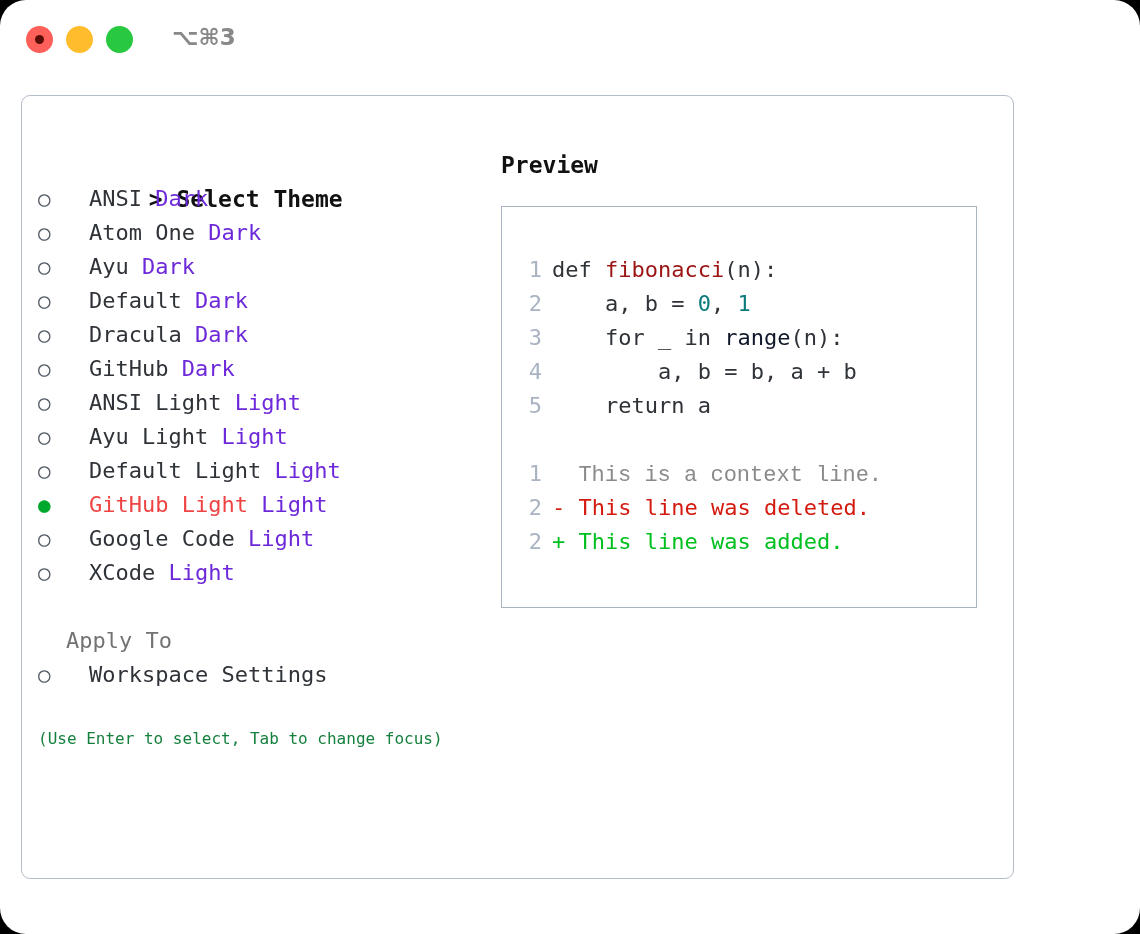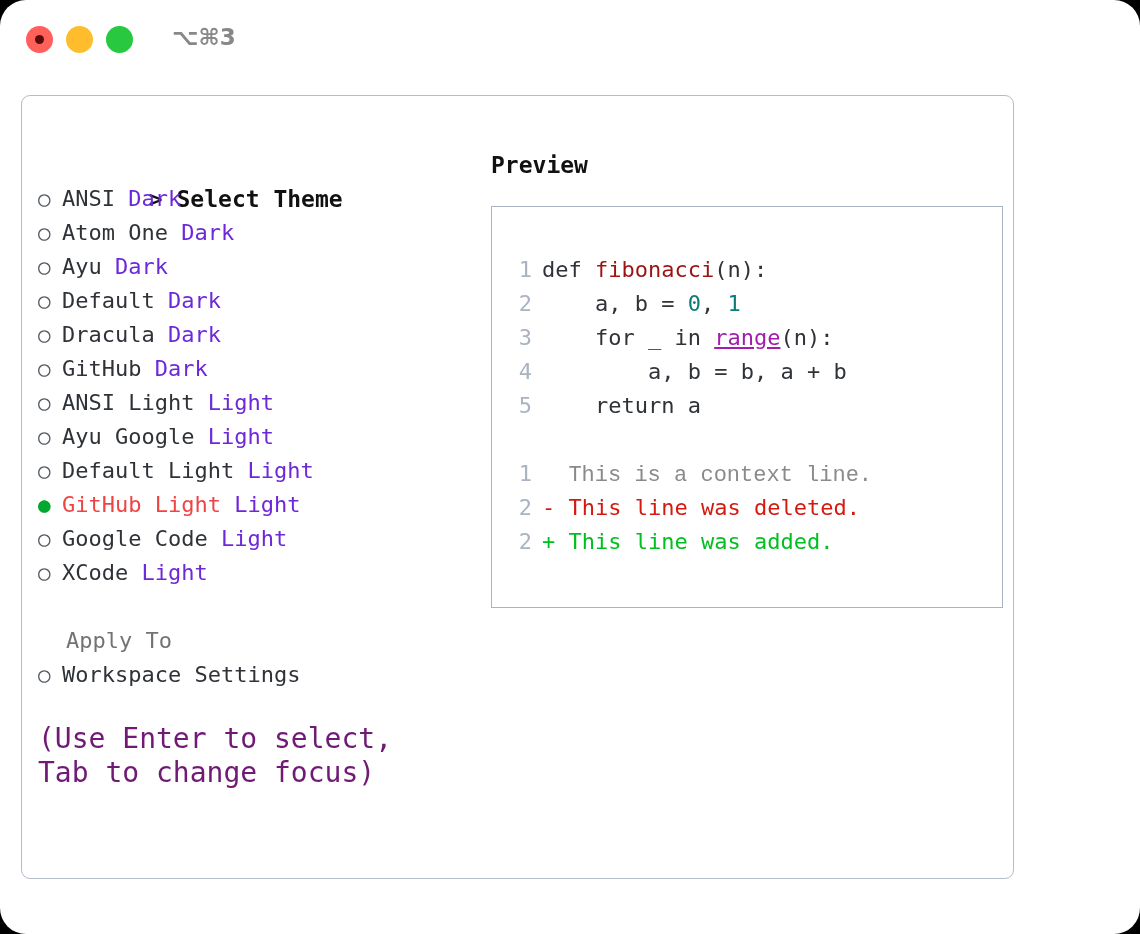--- a/index.html
+++ b/index.html
@@ -104,61 +104,61 @@
     display: block;
   }
   .bullet {
     display: inline-block;
     width: 24px;
     font-size: 21px;
     color: #555B66;
     vertical-align: baseline;
   }
   .opt-row.selected .bullet { color: #00A82D; }
-  .opt-label { color: #2F3338; }
+  .opt-label { color: #2F3338; margin-left: 27px; }
   .opt-row.selected .opt-label { color: #ef4444; }
   .opt-cat { color: #6d28d9; }
 
   .spacer-row { height: 34px; }
 
   #apply-header {
     font-size: 22px;
     color: #737373;
     height: 34px;
     line-height: 34px;
     padding-left: 28px;
     white-space: pre;
   }
 
   #hint {
     margin-top: 30px;
-    font-size: 28px;
-    line-height: 34px;
-    color: #701a75;
+    font-size: 16px;
+    line-height: 34px;
+    color: #15803d;
     width: 405px;
     white-space: normal;
   }
 
   
   #right-col {
     position: absolute;
-    left: 469px;
+    left: 479px;
     top: 52px;
     width: 490px;
   }
   #preview-title {
     font-size: 23px;
     font-weight: bold;
     color: #111111;
     height: 34px;
     line-height: 34px;
   }
   #preview-box {
     margin-top: 24px;
-    width: 512px;
+    width: 476px;
     height: 402px;
     border: 1.5px solid #A9B3C2;
     box-sizing: border-box;
     background: #ffffff;
     padding: 46px 0 0 0;
   }
   .code-line {
     height: 34px;
     line-height: 34px;
     font-size: 22px;
@@ -171,21 +171,21 @@
     width: 22px;
     text-align: right;
     color: #A9B3C2;
     margin-right: 10px;
   }
   .gap-line { height: 34px; }
 
   .tok-plain { color: #2F3338; }
   .tok-fn    { color: #9B1313; }
   .tok-num   { color: #0B7B7B; }
-  .tok-builtin { color: #a21caf; text-decoration: underline; }
+  .tok-builtin { color: #0f172a; }
 
   .diff-ctx { color: #8A8A8A; font-family: Liberation Mono, monospace; }
   .diff-del { color: #D41A0F; }
   .diff-add { color: #00C020; }
 </style>
 </head>
 <body>
 
 <div id="window">
 
@@ -206,21 +206,21 @@
       </div>
 
       <div id="theme-list">
           <div class="opt-row"><span class="bullet">○</span><span class="opt-label">ANSI</span> <span class="opt-cat">Dark</span></div>
           <div class="opt-row"><span class="bullet">○</span><span class="opt-label">Atom One</span> <span class="opt-cat">Dark</span></div>
           <div class="opt-row"><span class="bullet">○</span><span class="opt-label">Ayu</span> <span class="opt-cat">Dark</span></div>
           <div class="opt-row"><span class="bullet">○</span><span class="opt-label">Default</span> <span class="opt-cat">Dark</span></div>
           <div class="opt-row"><span class="bullet">○</span><span class="opt-label">Dracula</span> <span class="opt-cat">Dark</span></div>
           <div class="opt-row"><span class="bullet">○</span><span class="opt-label">GitHub</span> <span class="opt-cat">Dark</span></div>
           <div class="opt-row"><span class="bullet">○</span><span class="opt-label">ANSI Light</span> <span class="opt-cat">Light</span></div>
-          <div class="opt-row"><span class="bullet">○</span><span class="opt-label">Ayu Google</span> <span class="opt-cat">Light</span></div>
+          <div class="opt-row"><span class="bullet">○</span><span class="opt-label">Ayu Light</span> <span class="opt-cat">Light</span></div>
           <div class="opt-row"><span class="bullet">○</span><span class="opt-label">Default Light</span> <span class="opt-cat">Light</span></div>
           <div class="opt-row selected"><span class="bullet">●</span><span class="opt-label">GitHub Light</span> <span class="opt-cat">Light</span></div>
           <div class="opt-row"><span class="bullet">○</span><span class="opt-label">Google Code</span> <span class="opt-cat">Light</span></div>
           <div class="opt-row"><span class="bullet">○</span><span class="opt-label">XCode</span> <span class="opt-cat">Light</span></div>
         </div>
 
       <div class="spacer-row"></div>
 
       <div id="apply-header">Apply To</div>
 

